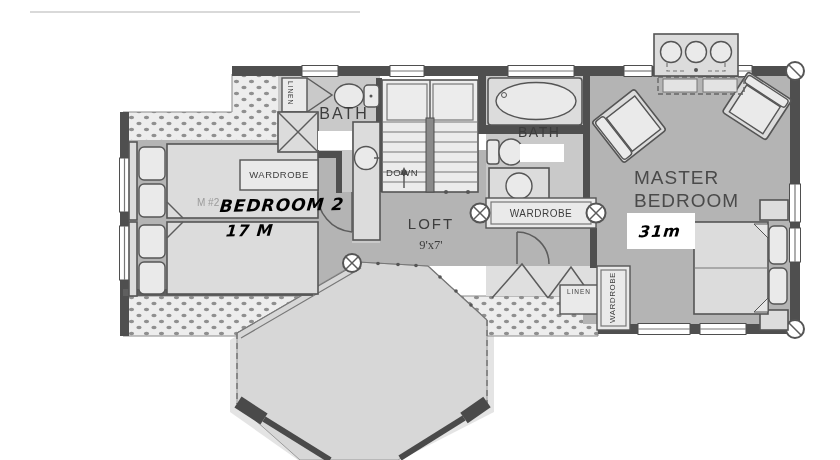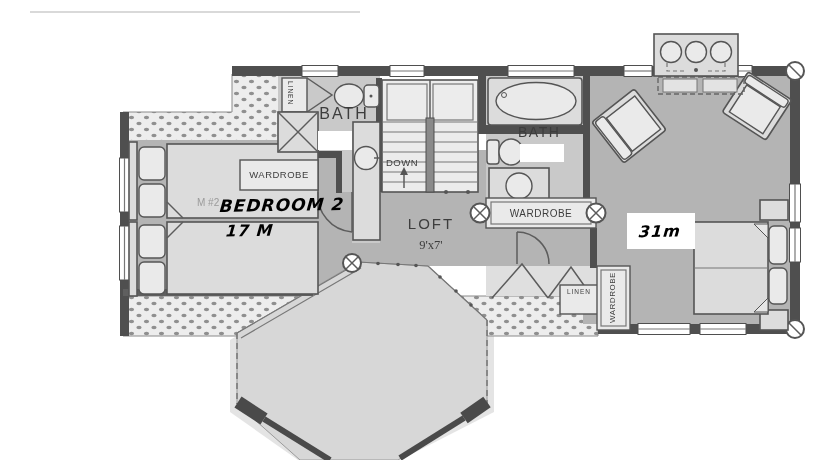--- a/index.html
+++ b/index.html
@@ -282,25 +282,27 @@
       <path d="M768,312 l-14,0 l14,-14 z" fill="#e6e6e6" stroke="#555" stroke-width="1"></path>
       <rect x="769" y="226" width="18" height="38" rx="5" class="fxl"></rect>
       <rect x="769" y="268" width="18" height="36" rx="5" class="fxl"></rect>
     </g>
   </svg>
 
   <div class="lbl" style="left:314px;top:105px;width:60px;text-align:center;font-size:16px;letter-spacing:2px;">BATH</div>
   <div class="lbl vert-dn" style="left:287px;top:81px;height:30px;font-size:6.5px;letter-spacing:1px;">LINEN</div>
   <div class="lbl cflex" style="left:240px;top:160px;width:78px;height:30px;font-size:9.5px;letter-spacing:.5px;">WARDROBE</div>
   <div class="lbl" style="left:197px;top:197px;font-size:10px;color:#9b9b9b;">M #2</div>
-  <div class="lbl" style="left:386px;top:158px;width:30px;font-size:9.5px;letter-spacing:.5px;">DOWN</div>
+  <div class="lbl" style="left:386px;top:168px;width:30px;font-size:9.5px;letter-spacing:.5px;">DOWN</div>
   <div class="lbl" style="left:395px;top:216px;width:72px;text-align:center;font-size:15px;letter-spacing:2px;">LOFT</div>
   <div class="lbl" style="left:395px;top:239px;width:72px;text-align:center;font-size:12.5px;font-family:Liberation Serif, serif;">9'x7'</div>
   <div class="lbl" style="left:518px;top:125px;width:52px;font-size:14px;letter-spacing:1.5px;">BATH</div>
   <div class="lbl cflex" style="left:486px;top:198px;width:110px;height:30px;font-size:10px;letter-spacing:.5px;">WARDROBE</div>
+  <div class="lbl" style="left:634px;top:166px;font-size:19px;letter-spacing:1px;line-height:1.22;white-space:pre-line;color:#4a4a4a;">MASTER
+BEDROOM</div>
   <div class="lbl cflex vert-up" style="left:597px;top:266px;width:33px;height:64px;font-size:8px;letter-spacing:.5px;">WARDROBE</div>
   <div class="lbl" style="left:560px;top:288px;width:38px;text-align:center;font-size:6.5px;letter-spacing:1px;">LINEN</div>
 
   <div class="hand" style="left:220px;top:195px;font-size:17px;">BEDROOM 2</div>
   <div class="hand" style="left:226px;top:221px;font-size:16px;">17 M</div>
   <div style="position:absolute;left:627px;top:213px;width:68px;height:36px;background:var(--patch,#fff);display:flex;align-items:center;">
     <span class="hand" style="position:static;font-size:16px;padding-left:12px;">31m</span>
   </div>
 
 </div>

